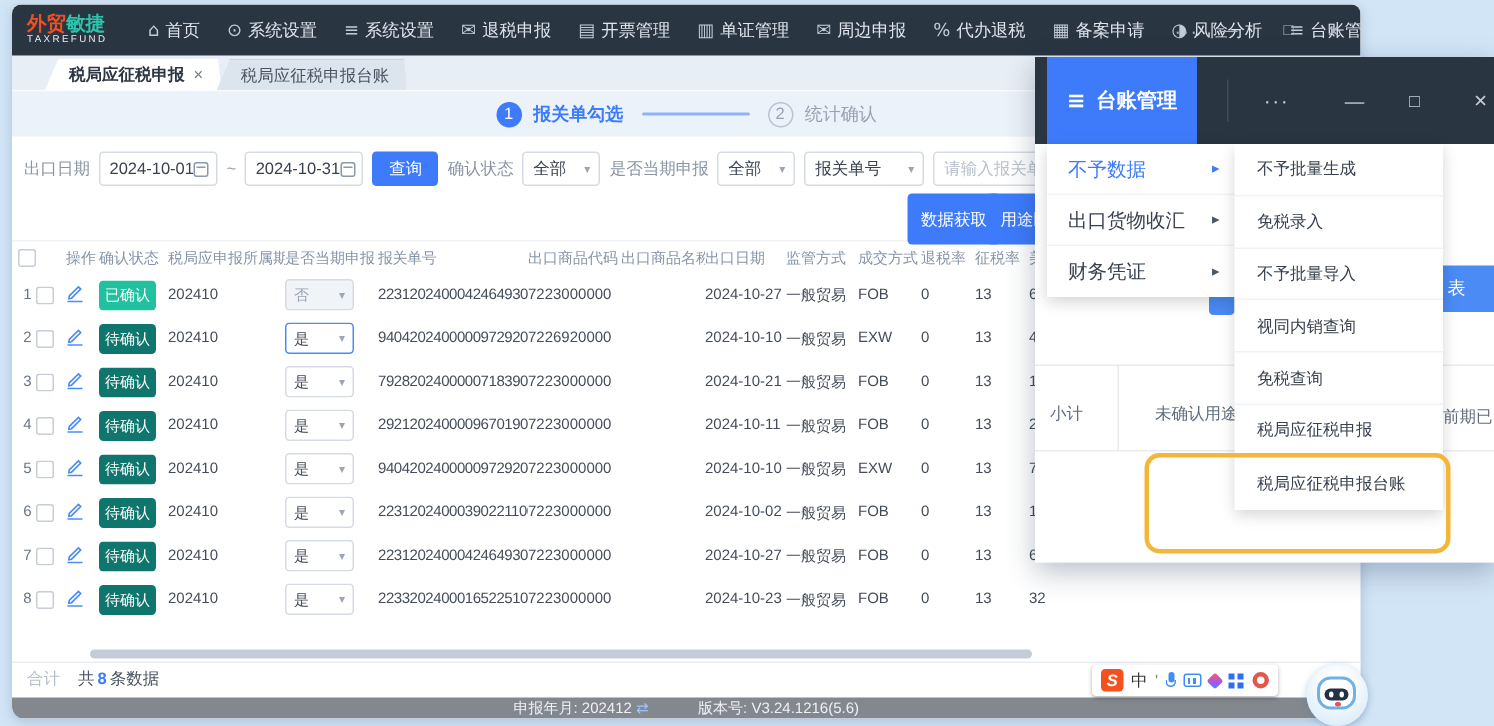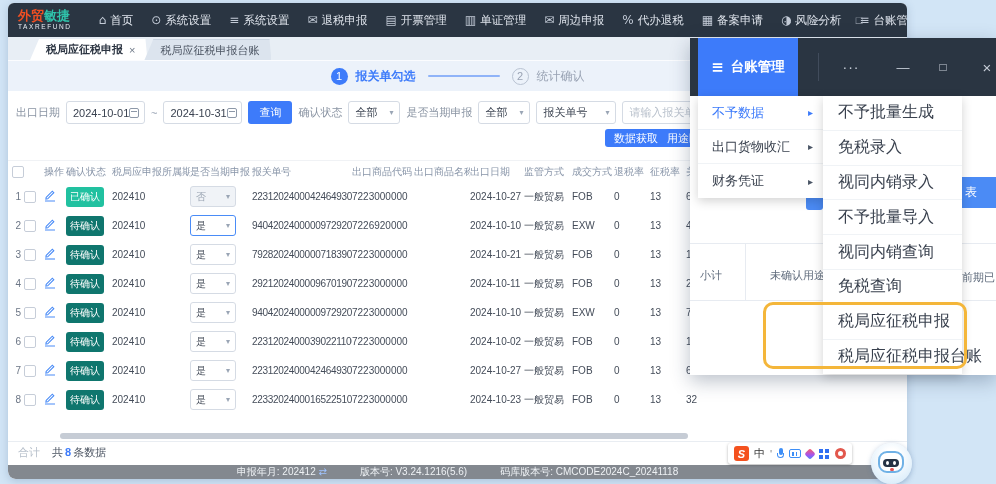--- a/index.html
+++ b/index.html
@@ -49,21 +49,21 @@
   .tilde{color:#9aa5b5;font-size:11px;}
   .btn{background:#3d7bfa;color:#fff;border:none;border-radius:3px;font-size:11px;height:23px;padding:0 11px;cursor:pointer;font-family:inherit;white-space:nowrap;}
   .fsel{width:52px;}
   .fsel-doc{width:80px;}
   .caret{font-size:8px;color:#9aa5b5;font-family:"DejaVu Sans",sans-serif;}
   .ftext{width:96px;justify-content:flex-start;cursor:text;}
   .placeholder{color:#b9c1cc;}
 
   
   .action-row{position:relative;height:26px;margin-top:5px;}
-  .btn-sm{position:absolute;top:0;height:18px;padding:0 9px;}
+  .btn-sm{position:absolute;top:0;height:34px;padding:0 9px;}
   .btn-fetch{left:597px;}
   .btn-match{left:650px;}
 
   
   .tbl{margin-top:5px;border-top:1px solid #f0f2f5;}
   .thead{display:flex;align-items:center;height:21px;padding-left:4px;font-size:10px;color:#8794a8;white-space:nowrap;}
   .thead>span{overflow:hidden;flex:none;}
   .trow{display:flex;align-items:center;height:29px;padding-left:4px;font-size:10px;color:#444c59;white-space:nowrap;}
   .trow>span{overflow:hidden;flex:none;}
   .c0{width:32px;display:flex;align-items:center;gap:3px;}
@@ -112,21 +112,21 @@
   .frag-prev{left:272px;top:174px;}
 
   
   .menu1{position:absolute;left:698px;top:96px;width:126px;background:#fff;box-shadow:0 3px 10px rgba(0,0,0,.18);z-index:20;}
   .menu1-item{height:34px;display:flex;align-items:center;justify-content:space-between;padding:0 11px 0 14px;font-size:13px;color:#39414e;border-bottom:1px solid #f0f3f6;cursor:pointer;}
   .menu1-item:last-child{border-bottom:none;}
   .menu1-item[data-active="true"]{color:#3d7bfa;}
   .m-arrow{font-size:10px;color:#4a5565;font-family:"DejaVu Sans",sans-serif;}
   .menu1-item[data-active="true"] .m-arrow{color:#3d7bfa;}
   .menu2{position:absolute;left:823px;top:96px;width:139px;background:#fff;box-shadow:0 3px 10px rgba(0,0,0,.18);z-index:20;}
-  .menu2-item{height:34.8px;display:flex;align-items:center;padding-left:15px;font-size:16px;color:#39414e;border-bottom:1px solid #f0f3f6;cursor:pointer;white-space:nowrap;}
+  .menu2-item{height:34.8px;display:flex;align-items:center;padding-left:15px;font-size:11px;color:#39414e;border-bottom:1px solid #f0f3f6;cursor:pointer;white-space:nowrap;}
   .menu2-item:last-child{border-bottom:none;}
 
   
   .hl-box{position:absolute;left:763px;top:302px;width:204px;height:67px;border:3px solid #f4b63a;border-radius:10px;z-index:30;pointer-events:none;}
 
   
   .ime{position:absolute;left:728px;top:443px;height:21px;background:#fff;border-radius:3px;box-shadow:0 1px 3px rgba(0,0,0,.3);display:flex;align-items:center;gap:5px;padding:0 6px;z-index:40;}
   .ime-s{width:15px;height:15px;background:#f4511e;border-radius:3px;color:#fff;font-weight:bold;font-style:italic;font-size:11px;display:flex;align-items:center;justify-content:center;}
   .ime-mode{font-size:11px;color:#333;}
   .ime-punct{font-size:11px;color:#888;}
@@ -568,24 +568,20 @@
   <div class="statusbar">
     <span>
       <span>申报年月:</span>
       <span>202412</span>
       <span class="swap">⇄</span>
     </span>
     <span>
       <span>版本号:</span>
       <span>V3.24.1216(5.6)</span>
     </span>
-    <span>
-      <span>码库版本号:</span>
-      <span>CMCODE2024C_20241118</span>
-    </span>
   </div>
 </div>
 
 <div class="ov-window">
   <div class="ov-titlebar">
     <div class="ov-navbtn">
       <span class="nav-ico">≡</span>
       <span>台账管理</span>
     </div>
     <div class="ov-div"></div>
@@ -623,21 +619,20 @@
       <span class="m-arrow">▸</span>
     </div>
   </div>
 
 <div class="menu2">
 
     <div class="menu2-item">不予批量生成</div>
 
     <div class="menu2-item">免税录入</div>
 
-    <div class="menu2-item">视同内销录入</div>
 
     <div class="menu2-item">不予批量导入</div>
 
     <div class="menu2-item">视同内销查询</div>
 
     <div class="menu2-item">免税查询</div>
 
     <div class="menu2-item">税局应征税申报</div>
 
     <div class="menu2-item">税局应征税申报台账</div>

